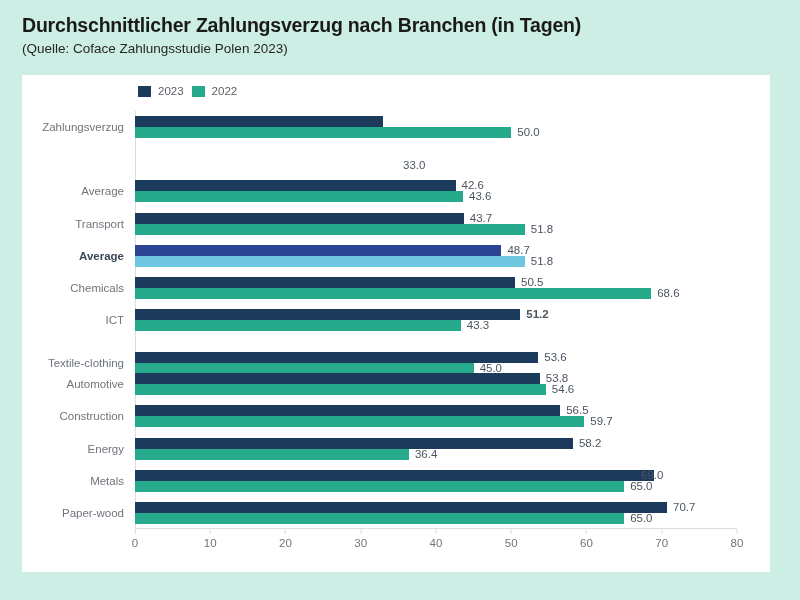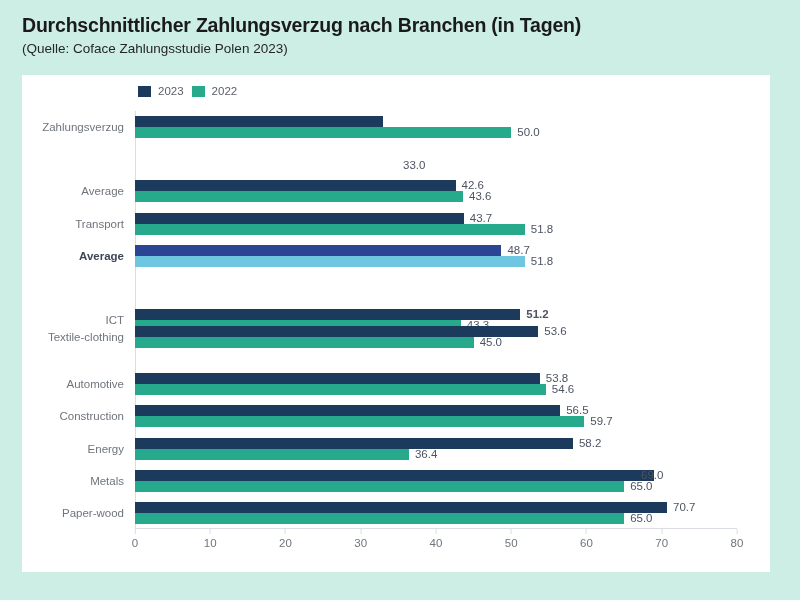--- a/index.html
+++ b/index.html
@@ -225,28 +225,35 @@
           <div class="bar y2022" style="width: 389.795px; background: rgb(39, 169, 139);"></div>
           <div class="bar-value v2022" style="left: 395.795px;">51.8</div>
         </div>
         <div class="row" style="top: 133.692px; height: 22px;">
           <div class="ytick highlight">Average</div>
           <div class="bar y2023" style="width: 366.467px; background: rgb(44, 68, 148);"></div>
           <div class="bar-value v2023" style="left: 372.467px;">48.7</div>
           <div class="bar y2022" style="width: 389.795px; background: rgb(110, 198, 224);"></div>
           <div class="bar-value v2022" style="left: 395.795px;">51.8</div>
         </div>
+        <div class="row" style="top: 165.846px; height: 22px;">
+          <div class="ytick">Chemicals</div>
+          <div class="bar y2023" style="width: 380.012px; background: rgb(27, 58, 92);"></div>
+          <div class="bar-value v2023" style="left: 386.012px;">50.5</div>
+          <div class="bar y2022" style="width: 516.215px; background: rgb(39, 169, 139);"></div>
+          <div class="bar-value v2022" style="left: 522.215px;">68.6</div>
+        </div>
         <div class="row" style="top: 198px; height: 22px;">
           <div class="ytick">ICT</div>
           <div class="bar y2023" style="width: 385.28px; background: rgb(27, 58, 92);"></div>
           <div class="bar-value v2023" style="left: 391.28px; font-weight: bold;">51.2</div>
           <div class="bar y2022" style="width: 325.832px; background: rgb(39, 169, 139);"></div>
           <div class="bar-value v2022" style="left: 331.832px;">43.3</div>
         </div>
-        <div class="row" style="top: 215px; height: 22px; padding-left: 37px;">
+        <div class="row" style="top: 241px; height: 22px; padding-left: 37px;">
           <div class="ytick">Textile-clothing</div>
           <div class="bar y2023" style="width: 403.34px; background: rgb(27, 58, 92);"></div>
           <div class="bar-value v2023" style="left: 409.34px;">53.6</div>
           <div class="bar y2022" style="width: 338.625px; background: rgb(39, 169, 139);"></div>
           <div class="bar-value v2022" style="left: 344.625px;">45.0</div>
         </div>
         <div class="row" style="top: 262.308px; height: 19px;">
           <div class="ytick">Automotive</div>
           <div class="bar y2023" style="width: 404.845px; background: rgb(27, 58, 92);"></div>
           <div class="bar-value v2023" style="left: 410.845px;">53.8</div>

